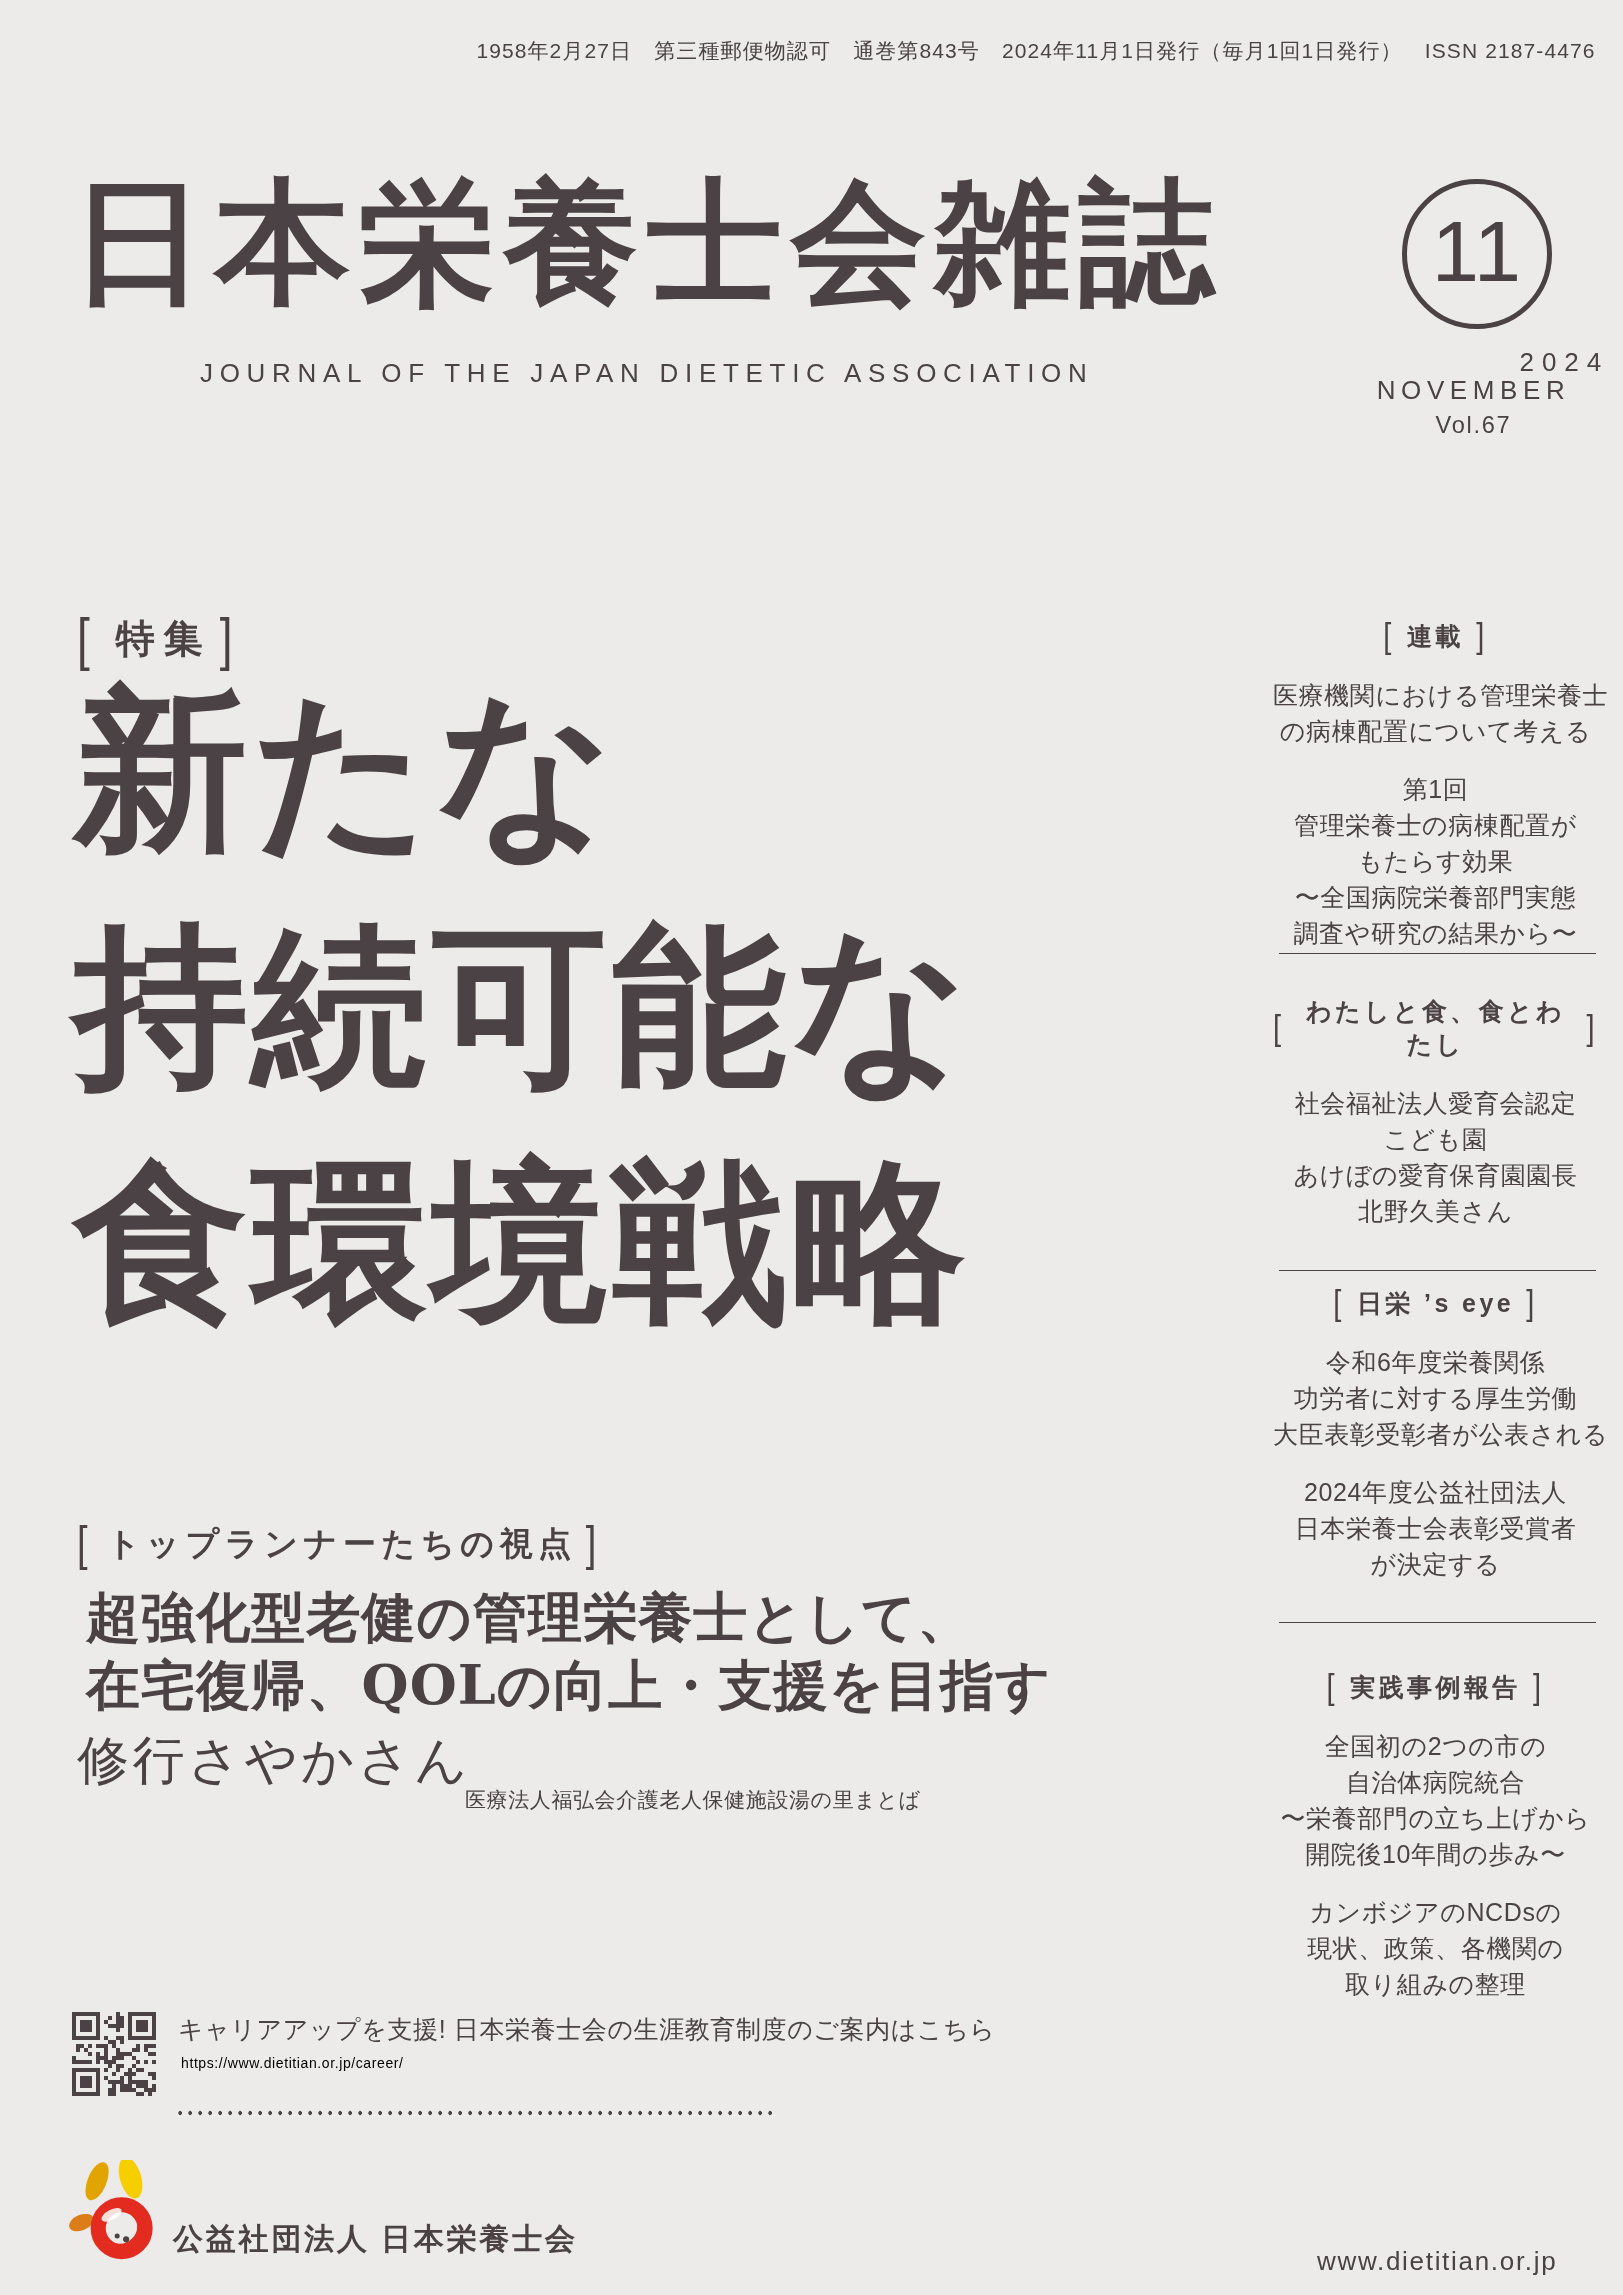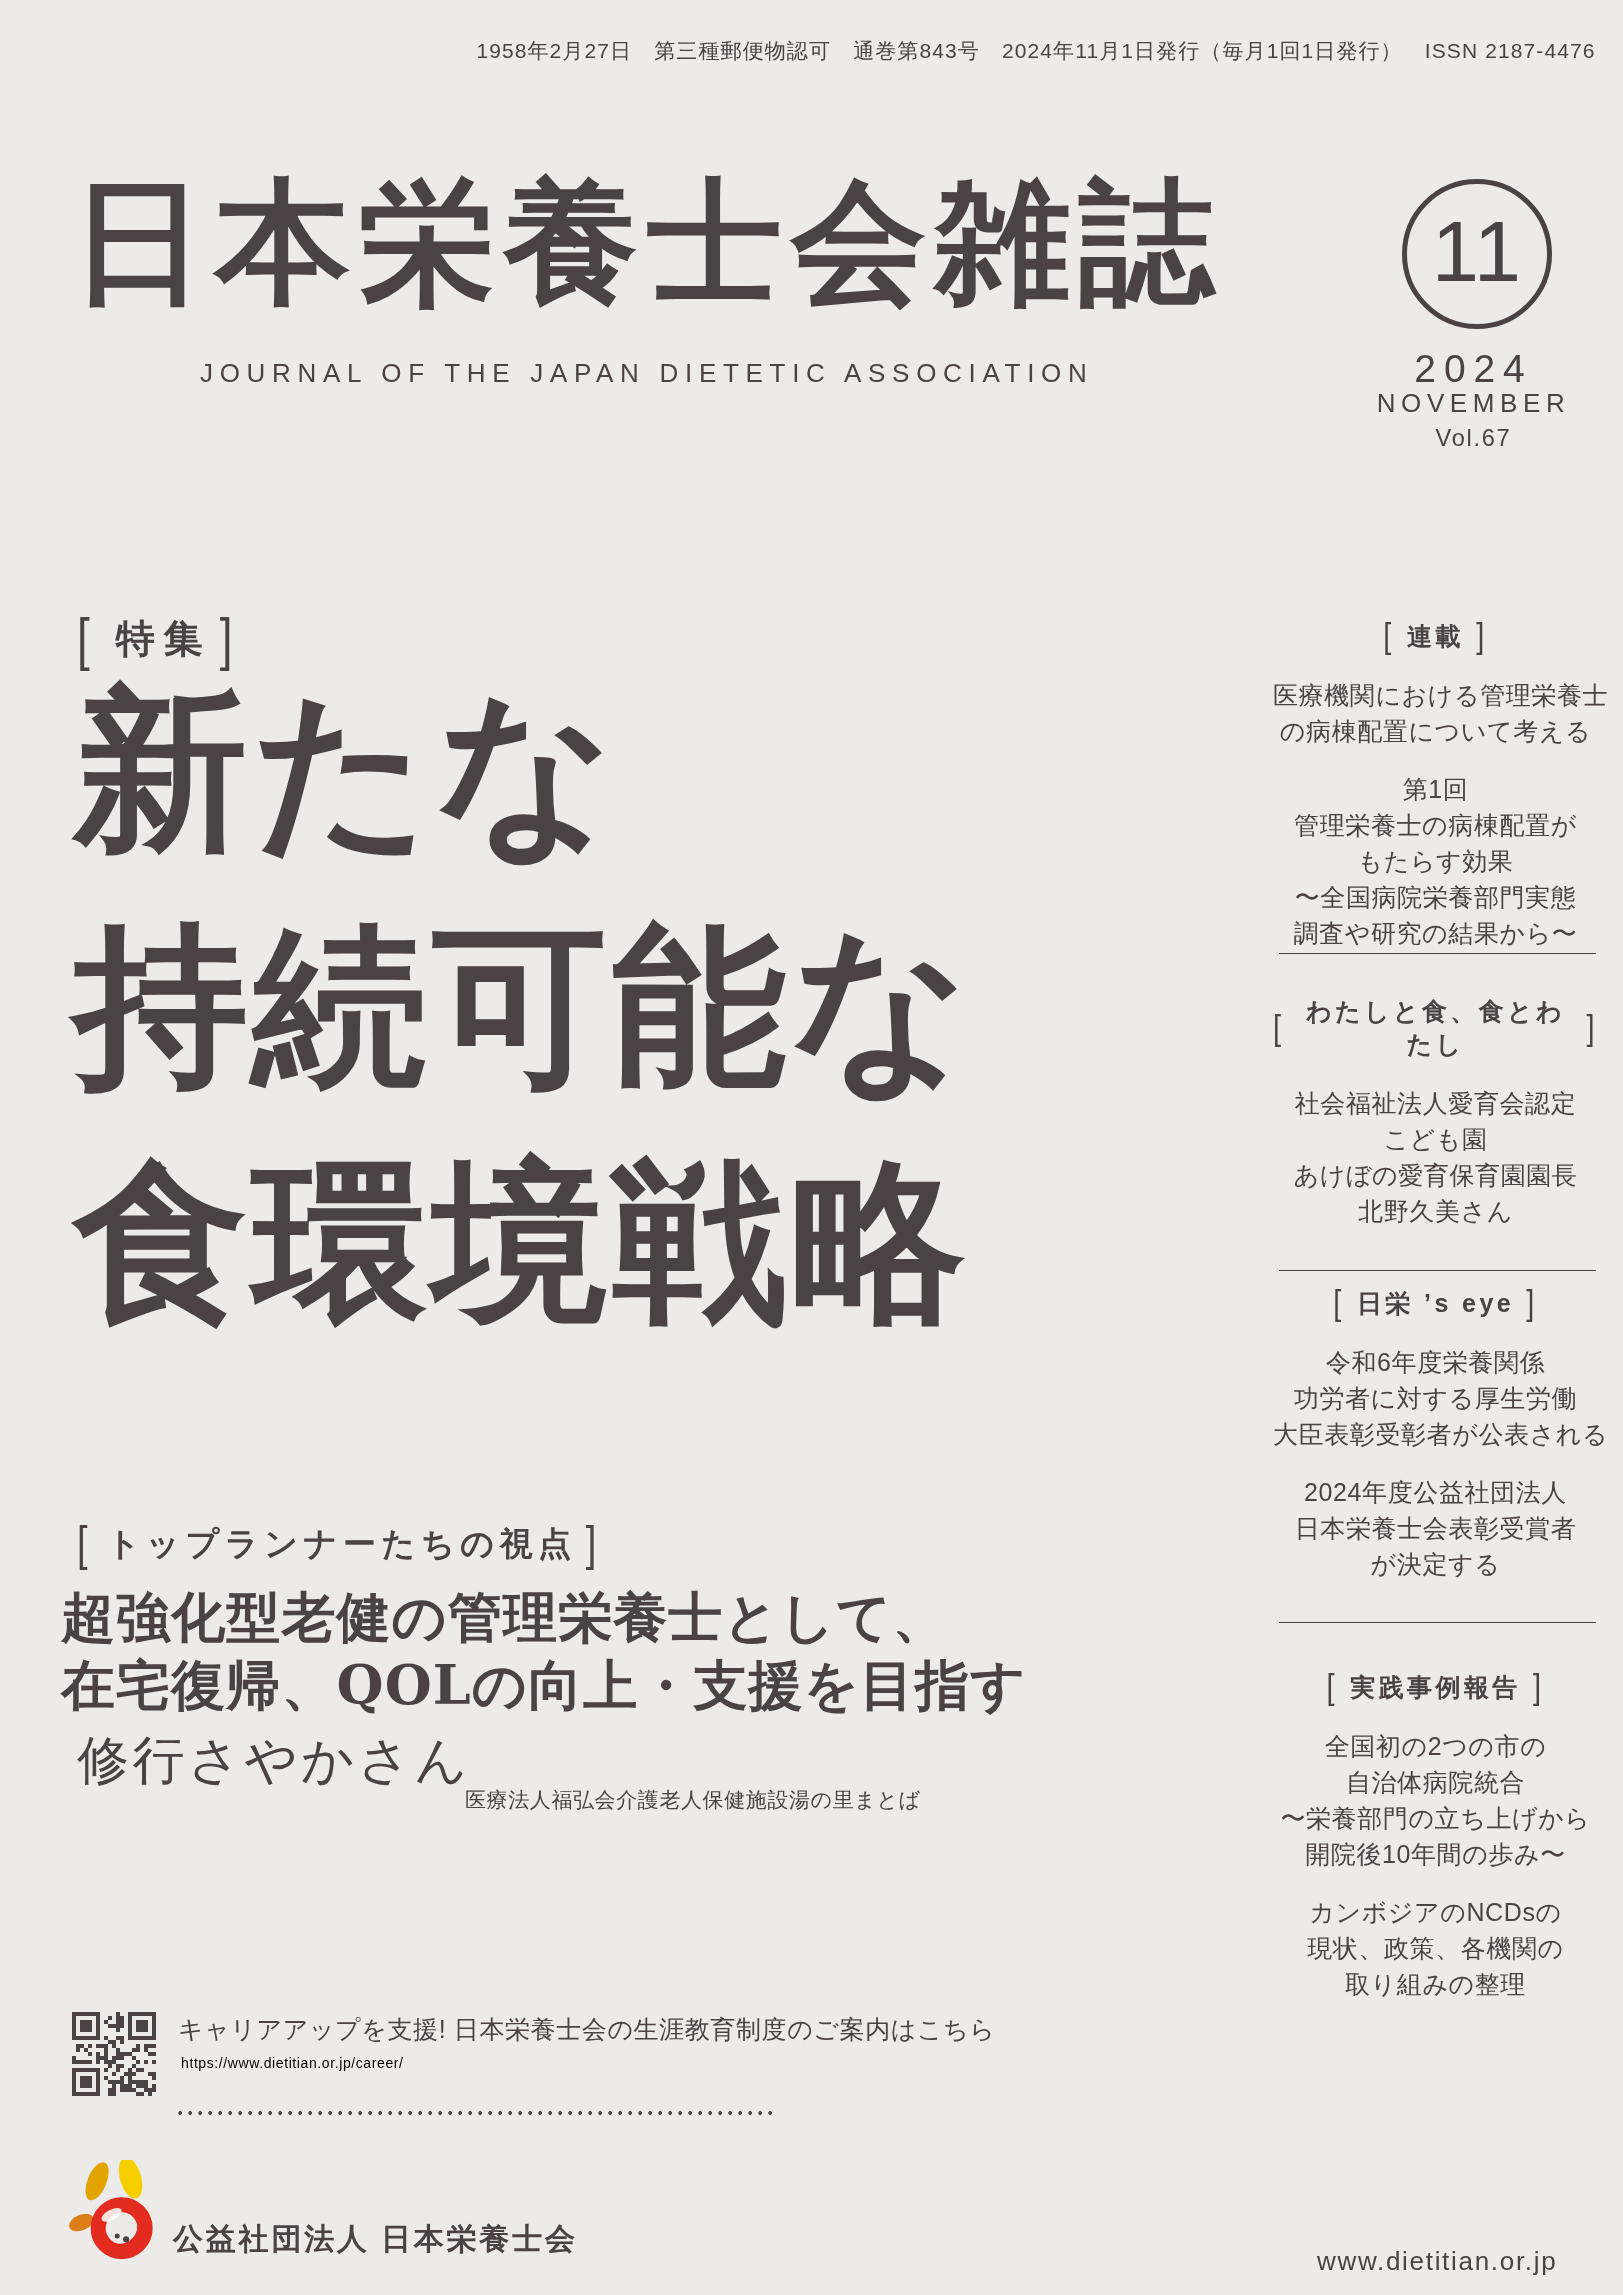--- a/index.html
+++ b/index.html
@@ -17,42 +17,42 @@
 
   
   #issue-info{top:37px;right:27.5px;font-size:21px;letter-spacing:1.1px;white-space:nowrap;}
   #magazine-title{left:71px;top:174px;font-size:135px;font-weight:700;letter-spacing:9px;line-height:1;white-space:nowrap;}
   #magazine-subtitle{left:200px;top:358px;font-size:26px;font-weight:500;letter-spacing:6.7px;white-space:nowrap;}
 
   #issue-circle{left:1402px;top:179px;width:140px;height:140px;border:5px solid var(--ink);border-radius:50%;
     display:flex;align-items:center;justify-content:center;}
   #issue-number{font-size:85px;font-weight:400;letter-spacing:1.1px;line-height:1;padding-bottom:4.5px;}
   #issue-date{left:1338px;top:349px;width:271px;text-align:center;}
-  #issue-year{font-size:39px;letter-spacing:7.9px;line-height:1;}
+  #issue-year{font-size:26px;letter-spacing:7.9px;line-height:1;text-align:right;}
   #issue-month{font-size:26px;letter-spacing:5.6px;line-height:1;margin-top:2px;}
   #issue-volume{font-size:23.6px;letter-spacing:1.7px;line-height:1;margin-top:11.2px;}
 
   
   .bracket-header{white-space:nowrap;display:flex;align-items:center;}
   .bracket-header .br{font-weight:300;transform:scaleY(1.25);display:inline-block;}
   .bracket-header .lbl{font-weight:700;}
 
   #feature-label{left:77px;top:612px;font-size:39px;letter-spacing:9px;}
   #feature-label .br{font-size:46px;}
   #feature-label .br.open{margin-right:17px;}
   #feature-label .br.close{margin-left:7.9px;}
 
   #headline{left:73px;top:652px;font-size:175px;font-weight:600;line-height:236px;letter-spacing:4.5px;white-space:nowrap;}
 
   #toprunner-label{left:77px;top:1522px;font-size:33px;letter-spacing:5.6px;}
   #toprunner-label .br{font-size:38px;}
   #toprunner-label .br.open{margin-right:13.5px;}
   #toprunner-label .br.close{margin-left:9px;}
 
-  #toprunner-lede{left:61px;top:1583px;font-size:54px;font-weight:600;line-height:68px;letter-spacing:1.1px;white-space:nowrap;}
+  #toprunner-lede{left:86px;top:1583px;font-size:54px;font-weight:600;line-height:68px;letter-spacing:1.1px;white-space:nowrap;}
   #toprunner-person{left:77px;top:1726px;font-size:52px;font-weight:400;letter-spacing:3.4px;white-space:nowrap;}
   #toprunner-affiliation{left:465px;top:1758px;font-size:21px;letter-spacing:0.6px;white-space:nowrap;margin-top:28px;}
 
   
   .sb-section{left:1273px;width:325px;text-align:center;position:absolute;}
   .sb-header{font-size:25px;letter-spacing:3.4px;display:flex;justify-content:center;align-items:center;margin-bottom:23.6px;}
   .sb-header .br{font-weight:300;font-size:29px;transform:scaleY(1.2);display:inline-block;}
   .sb-header .br.open{margin-right:12.3px;}
   .sb-header .br.close{margin-left:12.3px;}
   .sb-header .lbl{font-weight:700;}

